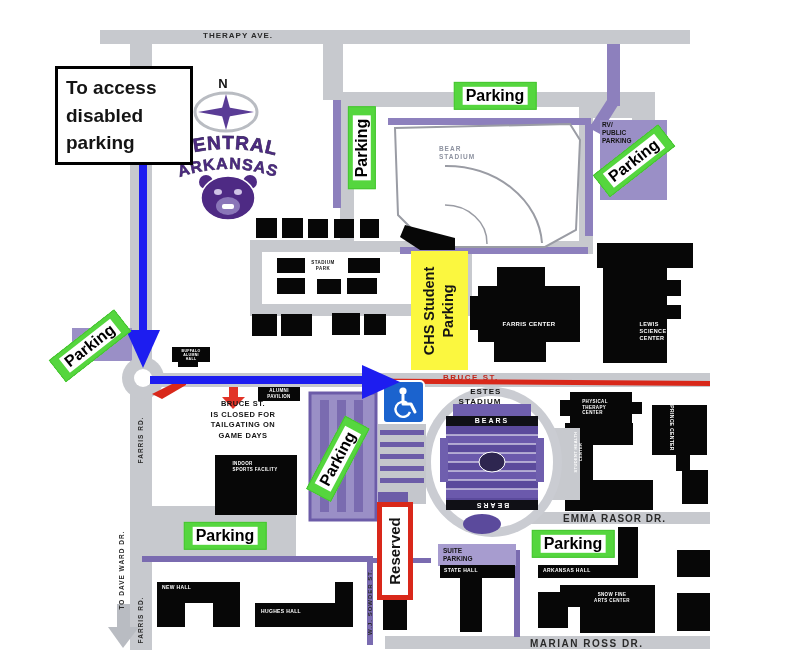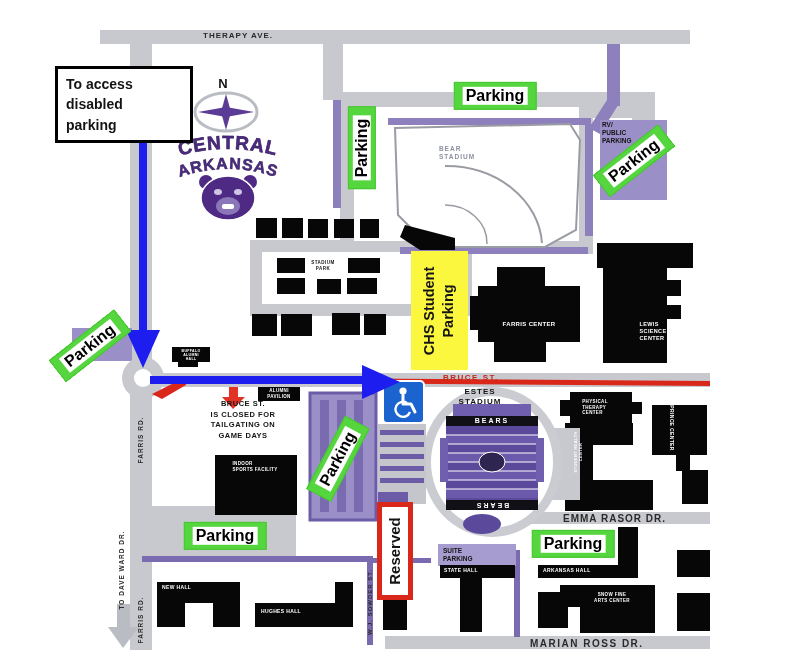--- a/index.html
+++ b/index.html
@@ -248,42 +248,42 @@
   <div class="pk" style="left:634px;top:161px;transform:translate(-50%,-50%) rotate(-38deg);">
        <span>Parking</span></div>
   <div class="pk" style="left:90px;top:346px;transform:translate(-50%,-50%) rotate(-38deg);">
        <span>Parking</span></div>
   <div class="pk" style="left:338px;top:459px;transform:translate(-50%,-50%) rotate(-62deg);">
        <span>Parking</span></div>
   <div class="pk ctr" style="left:225px;top:536px;"><span>Parking</span></div>
   <div class="pk ctr" style="left:573px;top:544px;"><span>Parking</span></div>
 
   <div class="box" style="left:55px;top:66px;width:116px;border:3px solid #000;padding:5px 8px;">
-    <div class="t" style="position:static;font-size:14px;line-height:1.45;">To access
+    <div class="t" style="position:static;font-size:19px;line-height:1.45;">To access
 disabled
 parking</div>
   </div>
 
   <div class="box" style="left:411px;top:251px;width:57px;height:119px;background:#fbf73f;">
     <div class="t" style="left:28px;top:60px;transform:translate(-50%,-50%) rotate(-90deg);font-size:14.5px;text-align:center;line-height:1.3;width:112px;">CHS Student
 Parking</div>
   </div>
 
   <div class="box" style="left:377px;top:502px;width:36px;height:98px;border:5px solid #d9281a;box-sizing:border-box;">
     <div class="t" style="left:13px;top:44px;transform:translate(-50%,-50%) rotate(-90deg);font-size:15px;">Reserved</div>
   </div>
 
   <div class="t" style="left:243px;top:420px;transform:translate(-50%,-50%);font-size:7.5px;text-align:center;letter-spacing:.5px;line-height:1.4;">BRUCE ST.
 IS CLOSED FOR
 TAILGATING ON
 GAME DAYS</div>
 
   <div class="t ctr" style="left:457px;top:153px;font-size:6.5px;color:#8d92a0;letter-spacing:1px;text-align:left;">BEAR
 STADIUM</div>
-  <div class="t ctr" style="left:480px;top:397px;font-size:8px;text-align:center;letter-spacing:1px;">ESTES
+  <div class="t ctr" style="left:480px;top:397px;font-size:8px;text-align:right;letter-spacing:1px;">ESTES
 STADIUM</div>
   <div class="t bl ctr" style="left:492px;top:421px;font-size:7px;letter-spacing:2px;">BEARS</div>
   <div class="t bl" style="left:492px;top:505px;transform:translate(-50%,-50%) rotate(180deg);font-size:7px;letter-spacing:2px;">BEARS</div>
   <div class="t" style="left:602px;top:121px;font-size:6.5px;line-height:1.2;">RV/
 PUBLIC
 PARKING</div>
   <div class="t" style="left:443px;top:547px;font-size:6.5px;line-height:1.2;">SUITE
 PARKING</div>
   <div class="t ctr" style="left:323px;top:266px;font-size:4.5px;text-align:center;letter-spacing:.5px;">STADIUM
 PARK</div>

